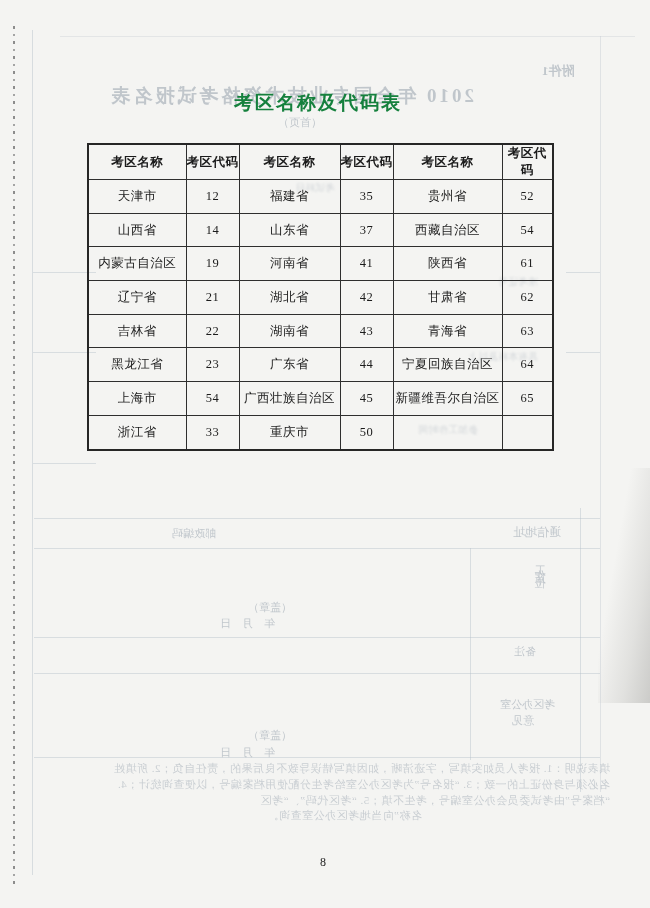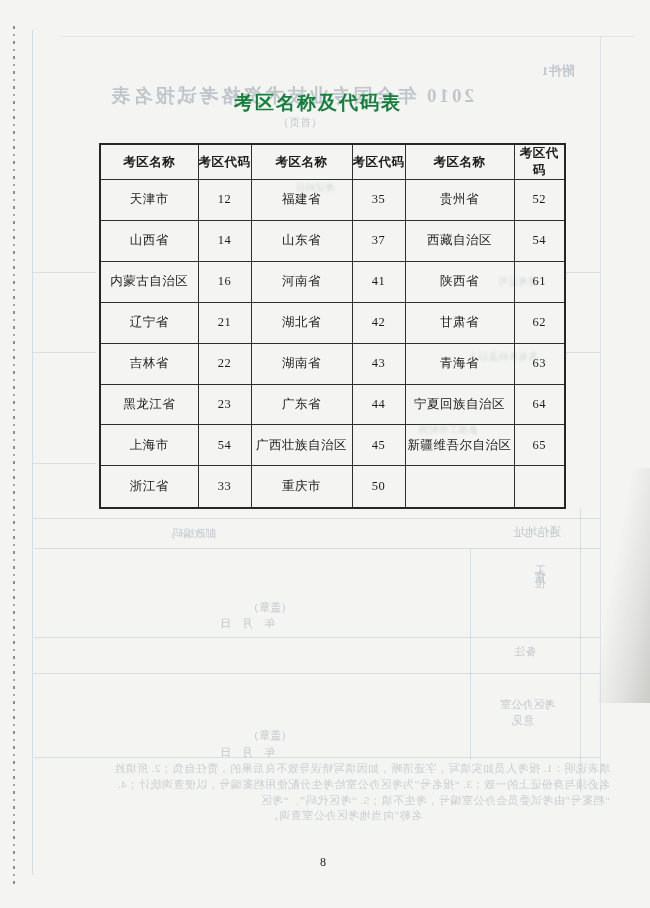--- a/index.html
+++ b/index.html
@@ -19,21 +19,21 @@
       white-space:nowrap;pointer-events:none;line-height:1.2;}
   .bm.big{font-weight:bold;font-size:19px;letter-spacing:3px;text-align:center;}
   .bm.sm{font-size:11px;}
   .bm.xs{font-size:10px;opacity:.32;filter:blur(.8px);}
   .bm.vert{writing-mode:vertical-rl;letter-spacing:4px;}
   .bm.para{font-size:11px;letter-spacing:.5px;opacity:.42;filter:blur(.55px);}
 
   
   .doc-title{position:absolute;left:0;top:90px;width:636px;text-align:center;margin:0;
     font-size:19px;font-weight:bold;color:#15803d;letter-spacing:2px;}
-  .code-table{position:absolute;left:99px;top:143px;width:465px;height:366px;
+  .code-table{position:absolute;left:87px;top:143px;width:465px;height:308px;
     border-collapse:collapse;table-layout:fixed;}
   .code-table th,.code-table td{border:1.6px solid #2e2e2e;text-align:center;vertical-align:middle;
     font-size:12.5px;color:#1b1b1b;padding:0;letter-spacing:.5px;overflow:hidden;}
   .code-table{border:2.2px solid #262626;}
   .code-table th{font-weight:bold;}
   .page-number{position:absolute;left:0;top:855px;width:646px;text-align:center;
     font-size:12px;color:#222;}
 </style>
 </head>
 <body>
@@ -118,21 +118,21 @@
         <tr>
           <td>山西省</td>
           <td>14</td>
           <td>山东省</td>
           <td>37</td>
           <td>西藏自治区</td>
           <td>54</td>
         </tr>
         <tr>
           <td>内蒙古自治区</td>
-          <td>16</td>
+          <td>19</td>
           <td>河南省</td>
           <td>41</td>
           <td>陕西省</td>
           <td>61</td>
         </tr>
         <tr>
           <td>辽宁省</td>
           <td>21</td>
           <td>湖北省</td>
           <td>42</td>

